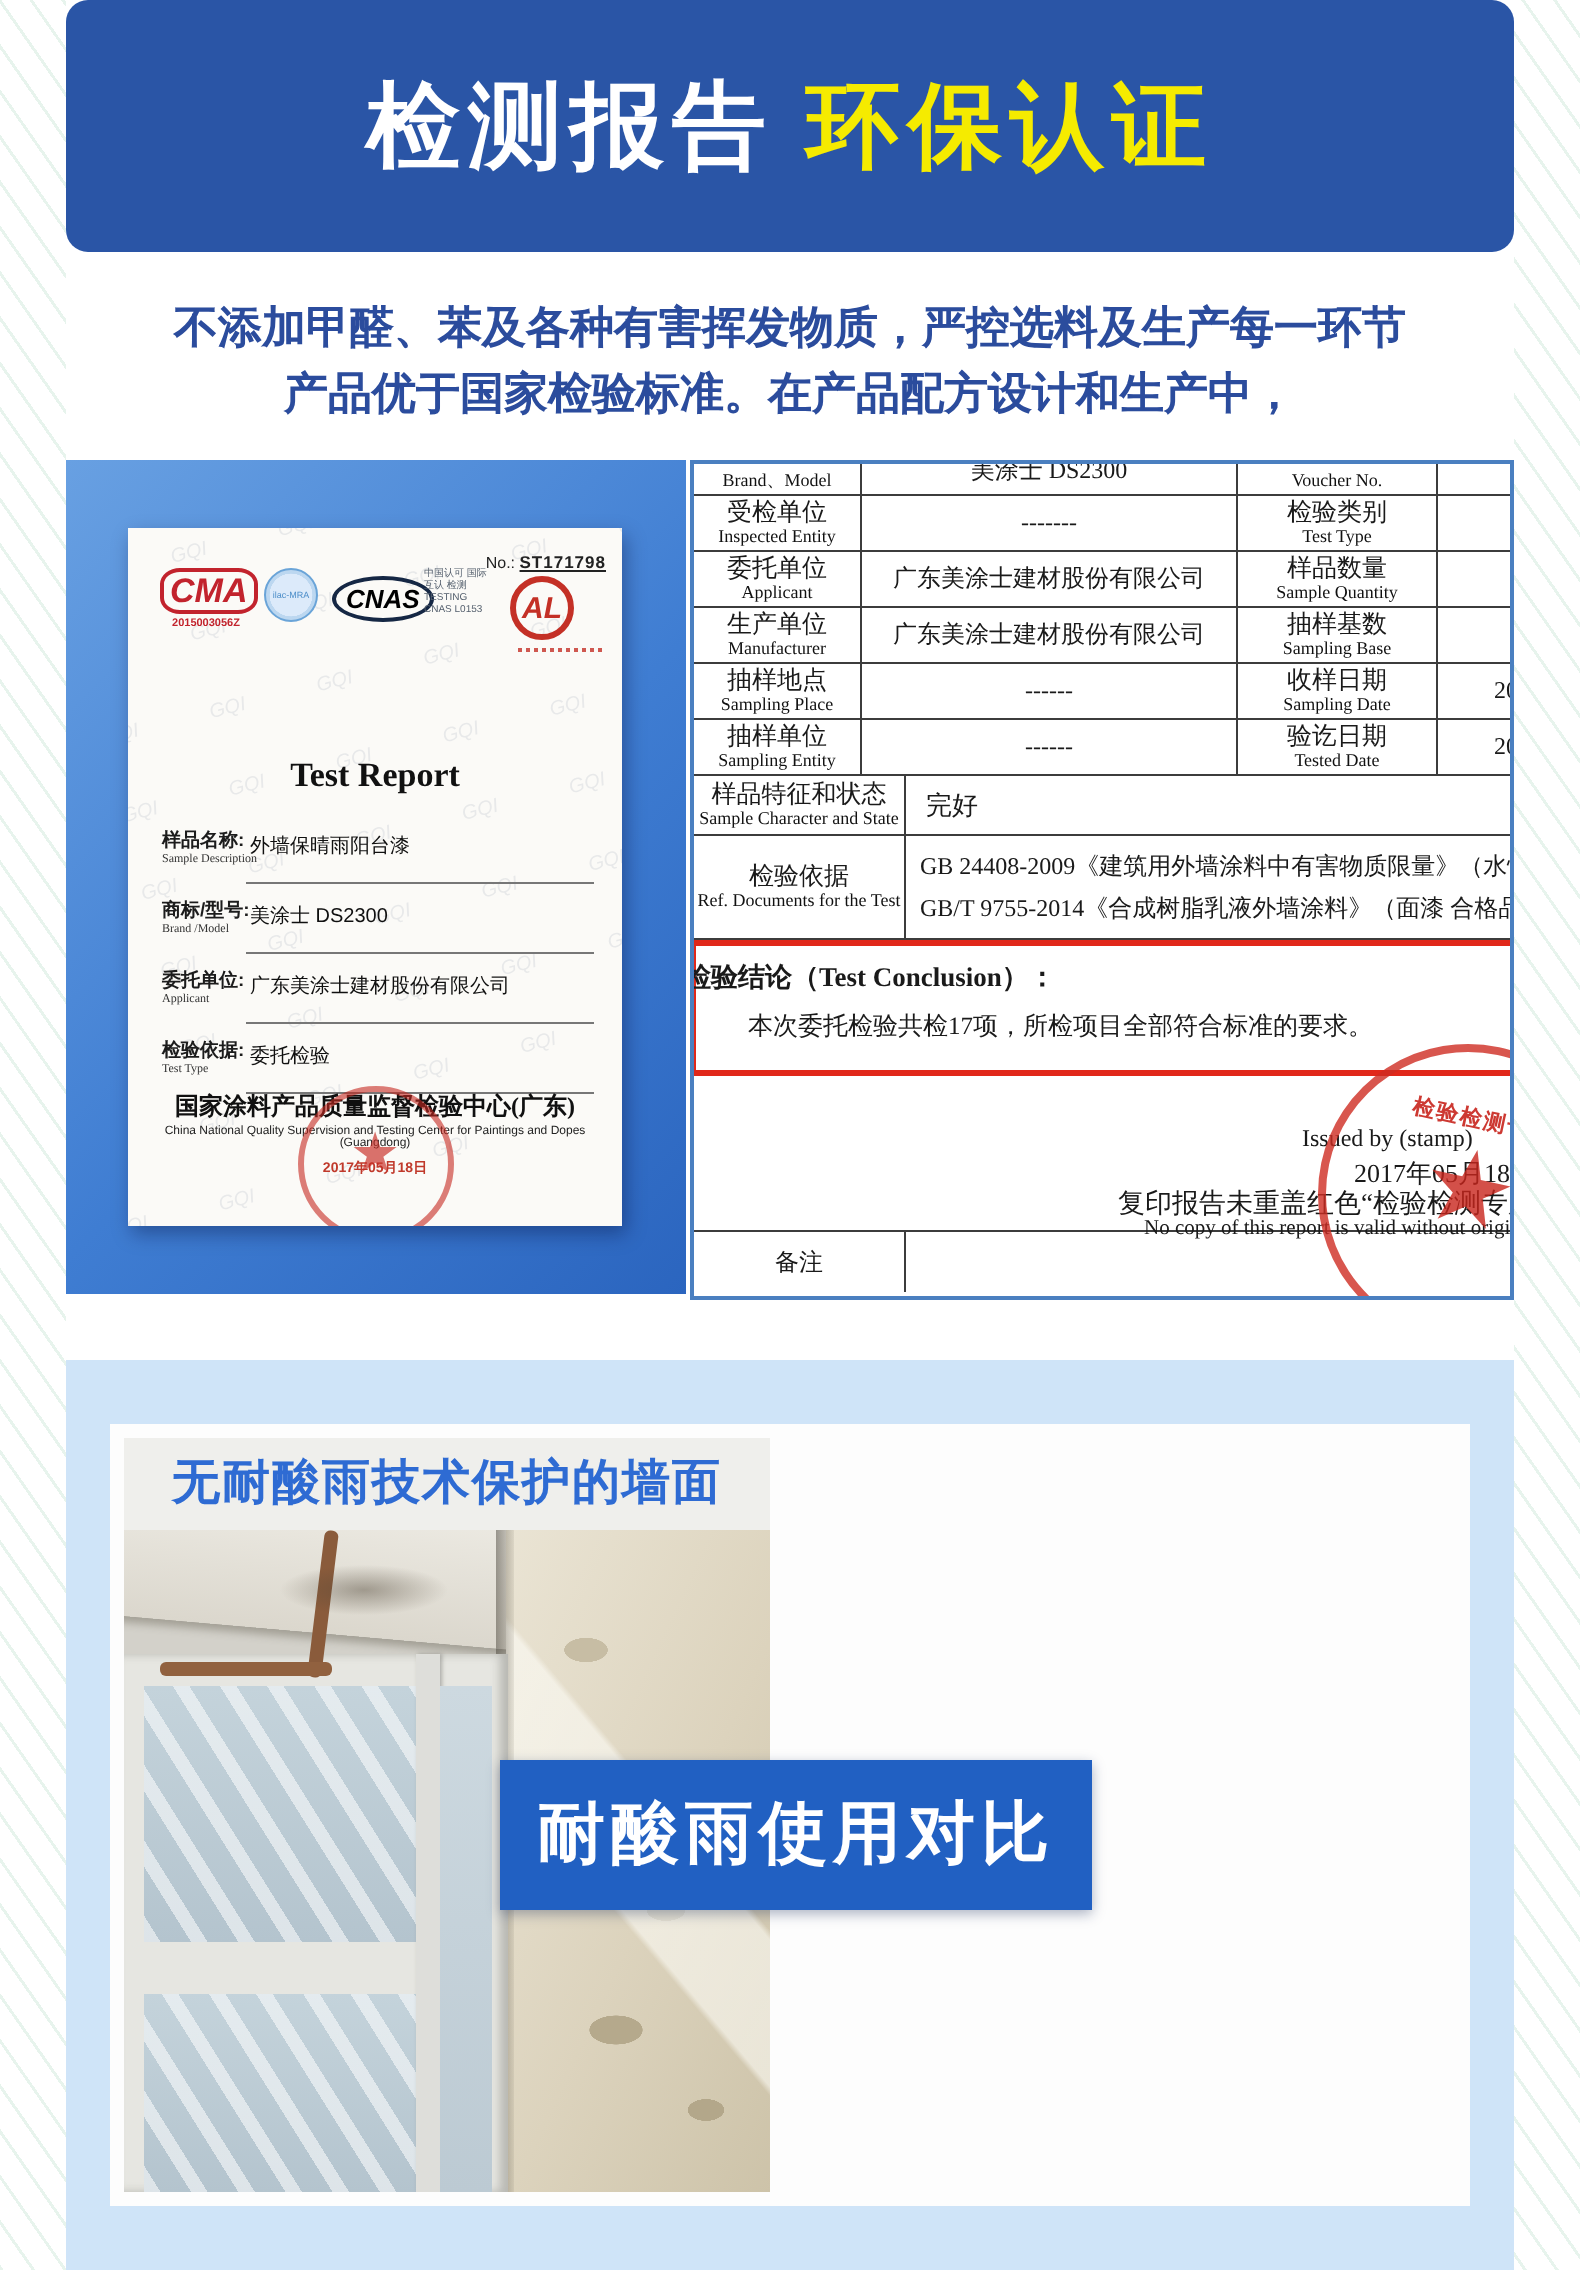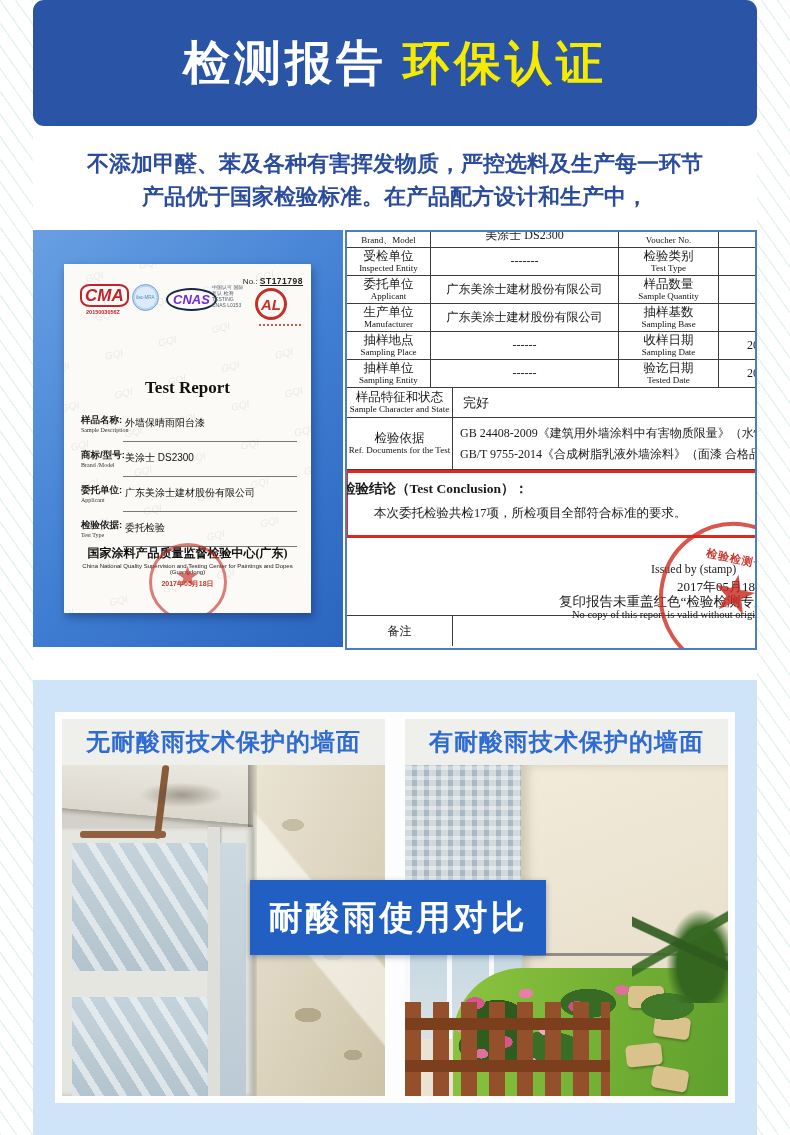--- a/index.html
+++ b/index.html
@@ -29,21 +29,21 @@
     color:rgba(110,120,145,.13); font-size:10px; line-height:40px; word-spacing:34px;
     transform:rotate(-14deg); font-style:italic; }
   .logos{ position:absolute; left:10px; top:12px; right:8px; height:58px; }
   .cma{ position:absolute; left:6px; top:8px; width:46px; text-align:center; }
   .cma .mark{ display:inline-block; color:#c2232d; font-weight:bold; font-style:italic; font-size:17px;
     border:2px solid #c2232d; border-radius:10px/8px; padding:0 3px; line-height:19px; }
   .cma .num{ display:block; color:#c2232d; font-size:5.5px; font-weight:bold; margin-top:2px; }
   .ilac{ position:absolute; left:58px; top:8px; width:27px; height:27px; border:1.5px solid #6aa4d8;
     border-radius:50%; color:#4d8ec9; font-size:4.5px; text-align:center; line-height:26px;
     background:radial-gradient(circle at 50% 50%, #dceafa 0 60%, #bcd7f0 61%); overflow:hidden;}
-  .cnas{ position:absolute; left:92px; top:12px; color:#6d28d9; font-weight:bold; font-style:italic;
+  .cnas{ position:absolute; left:92px; top:12px; color:#000000; font-weight:bold; font-style:italic;
     font-size:13px; border:2px solid #152744; border-radius:50%; padding:2px 5px; }
   .accredit{ position:absolute; left:138px; top:8px; width:36px; color:#55606e; font-size:5px; line-height:6px; }
   .no-line{ position:absolute; right:0; top:0; font-size:8px; color:#222; }
   .no-line b{ font-size:8.5px; text-decoration:underline; letter-spacing:.5px; }
   .cal{ position:absolute; right:16px; top:12px; width:32px; height:32px; border:3px solid #c43026;
     border-radius:50%; color:#c43026; font-weight:bold; font-style:italic; font-size:15px;
     text-align:center; line-height:27px; }
   .cal-sub{ position:absolute; right:2px; top:48px; width:42px; border-top:2px dotted rgba(196,48,38,.8); }
   .c-title{ position:absolute; left:0; top:80px; width:100%; text-align:center; color:#1d1d1d;
     font-size:26px; font-weight:bold; letter-spacing:10px; font-family:"Liberation Serif",serif; }
@@ -434,39 +434,16 @@
             <div class="pl-glass pl-g1"></div>
             <div class="pl-glass pl-g2"></div>
             <div class="pl-mullion"></div>
             <div class="pl-pane-r"></div>
           </div>
           <div class="pl-pipe-v"></div>
           <div class="pl-pipe-h"></div>
           <div class="pl-grime"></div>
         </div>
       </div>
-      <div class="panel">
-        <div class="panel-head">有耐酸雨技术保护的墙面</div>
-        <div class="photo photoR">
-          <div class="pr-city"></div>
-          <div class="pr-wall"></div>
-          <div class="pr-rail"></div>
-          <div class="pr-glass"></div>
-          <div class="pr-lawn"></div>
-          <div class="pr-stone" style="right:64px; bottom:88px;"></div>
-          <div class="pr-stone" style="right:38px; bottom:58px; transform:rotate(8deg);"></div>
-          <div class="pr-stone" style="right:66px; bottom:30px; transform:rotate(-6deg);"></div>
-          <div class="pr-stone" style="right:40px; bottom:6px; transform:rotate(10deg);"></div>
-          <div class="pr-bush"></div>
-          <div class="pr-bed"></div>
-          <div class="pr-palm"></div>
-          <div class="pr-basket"></div>
-          <div class="pr-fence">
-            <div class="slats"></div>
-            <div class="rail1"></div>
-            <div class="rail2"></div>
-          </div>
-        </div>
-      </div>
     </div>
     <div class="overlay-banner">耐酸雨使用对比</div>
   </section>
 </div>
 
 </body></html>

